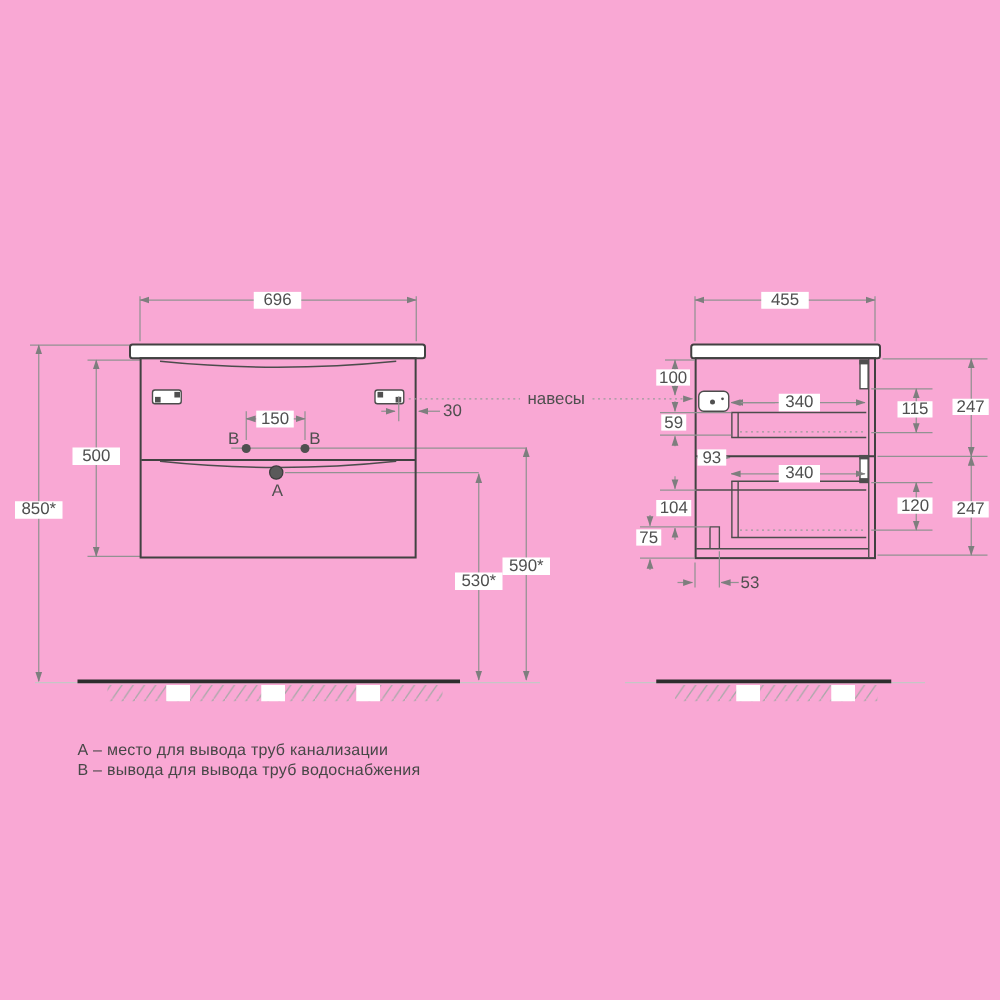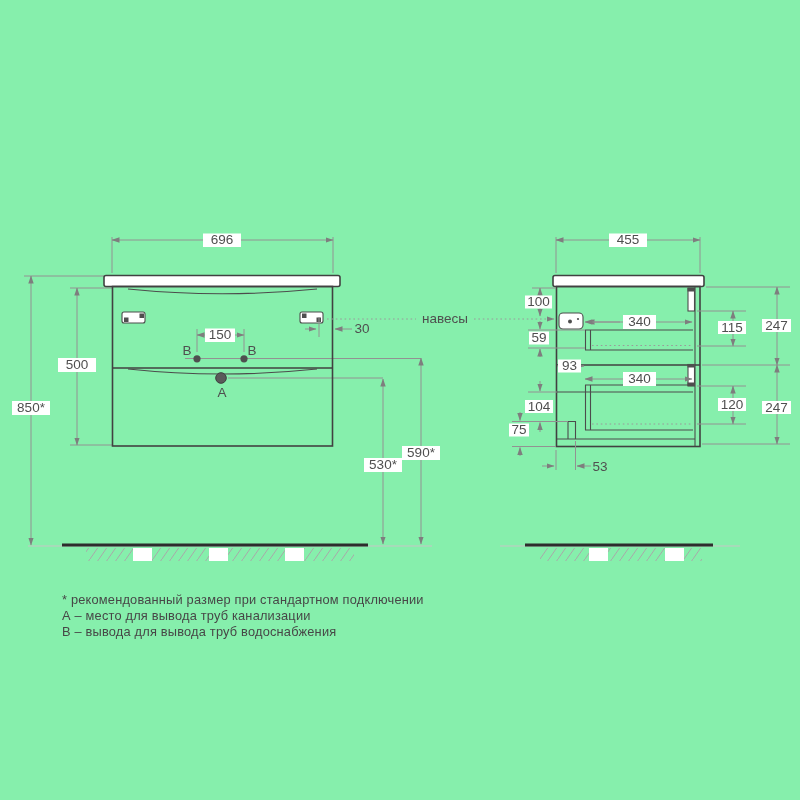--- a/index.html
+++ b/index.html
@@ -1,16 +1,16 @@
 <!DOCTYPE html>
 <html><head>
 <meta charset="utf-8">
 <style>
   html,body{margin:0;padding:0;background:#ffffff;}
-  #canvas{position:relative;width:800px;height:800px;background:#86efac;overflow:hidden;
+  #canvas{position:relative;width:800px;height:800px;background:#f9a8d4;overflow:hidden;
           font-family:"Liberation Sans", sans-serif;}
   svg{position:absolute;left:0;top:0;}
   svg text{font-family:"Liberation Sans", sans-serif;font-size:13.5px;fill:#4f4f4f;
            text-anchor:middle;}
   .e  {stroke:#414141;stroke-width:1.6;fill:none;}
   .e2 {stroke:#4c4c4c;stroke-width:1.1;fill:none;}
   .d  {stroke:#929292;stroke-width:1;fill:none;}
   .dt {stroke:#9a9a9a;stroke-width:1;stroke-dasharray:1.6 2.8;fill:none;}
   .f  {fill:#4f4f4f;}
   .bg {fill:#ffffff;}
@@ -271,18 +271,17 @@
     <g>
       <line class="d" x1="702" y1="444" x2="790" y2="444"></line>
       <line class="d" x1="777" y1="365" x2="777" y2="444" marker-start="url(#ah)" marker-end="url(#ah)"></line>
       <rect class="bg" x="762" y="401" width="29" height="13"></rect>
       <text x="776.5" y="411.5">247</text>
     </g>
   </g>
 </svg>
 
 <div id="notes">
-  <div>* рекомендованный размер при стандартном подключении</div>
   <div>А – место для вывода труб канализации</div>
   <div>В – вывода для вывода труб водоснабжения</div>
 </div>
 
 </div>
 
 </body></html>

